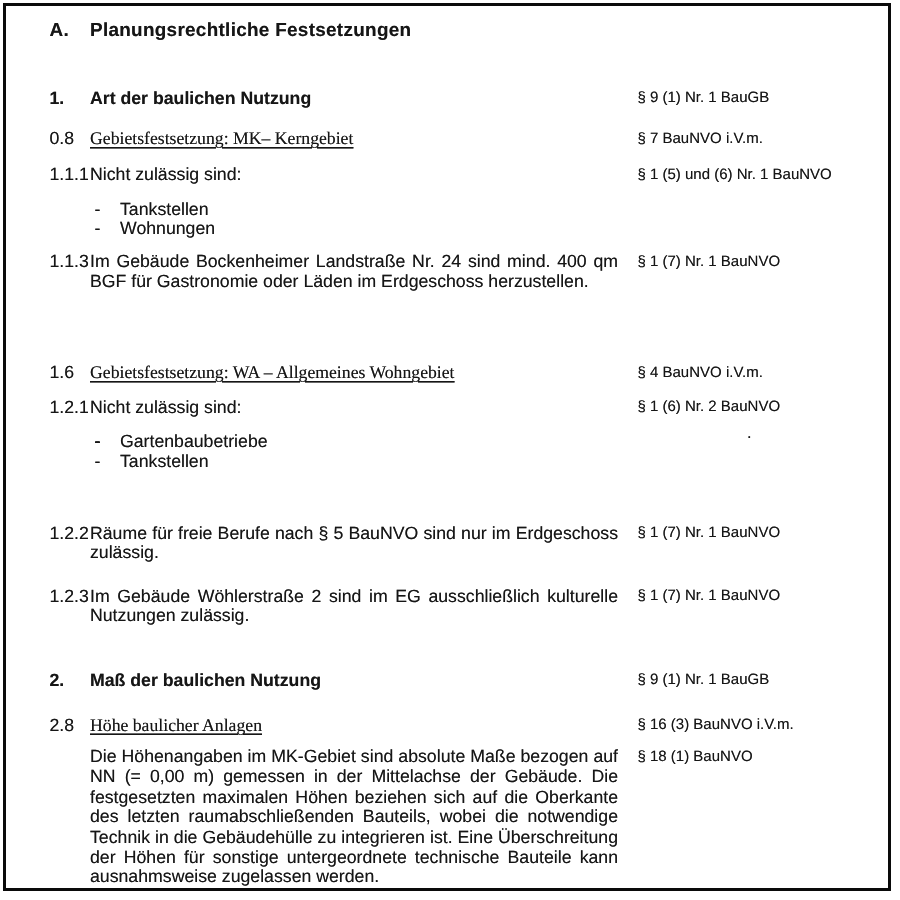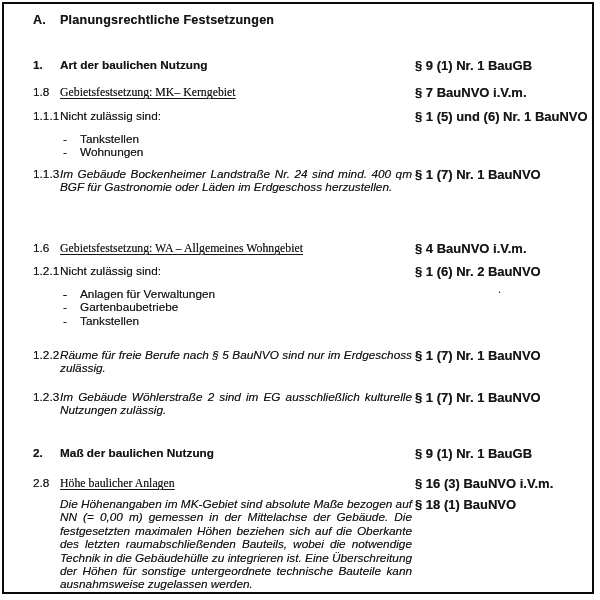--- a/index.html
+++ b/index.html
@@ -17,25 +17,25 @@
     background: #ffffff;
     font-family: "Liberation Sans", "DejaVu Sans", sans-serif;
     color: #161616;
     font-size: 11.8px;
     line-height: 13.4px;
     text-shadow: 0 0 0.35px rgba(25,25,25,0.6);
   }
   .row { position: absolute; left: 0; width: 100%; }
   .num { position: absolute; left: 29px; white-space: nowrap; }
   .txt { position: absolute; left: 56px; width: 352px; }
-  .ref { position: absolute; left: 411px; white-space: nowrap; font-size: 13px; font-weight: bold; }
+  .ref { position: absolute; left: 421px; white-space: nowrap; font-size: 10px; }
   .h1  { font-weight: bold; font-size: 12.6px; letter-spacing: 0.2px; }
   .bold { font-weight: bold; }
   .ul  { text-decoration: underline; text-decoration-thickness: 1px; text-underline-offset: 2px; font-family: Liberation Serif, serif; }
-  .just { text-align: justify; font-style: italic; }
+  .just { text-align: justify; }
   .bullets { position: absolute; left: 59px; width: 345px; }
   .bullet-line { position: relative; padding-left: 17px; }
   .dash { position: absolute; left: 0; }
   .artifact { position: absolute; font-size: 11px; }
 </style>
 </head>
 <body>
 
 <div class="page">
 
@@ -44,21 +44,21 @@
     <span class="txt h1">Planungsrechtliche Festsetzungen</span>
   </div>
 
   <div class="row" style="top:55px">
     <span class="num bold">1.</span>
     <span class="txt bold">Art der baulichen Nutzung</span>
     <span class="ref">§ 9 (1) Nr. 1 BauGB</span>
   </div>
 
   <div class="row" style="top:82px">
-    <span class="num">1.8</span>
+    <span class="num">0.8</span>
     <span class="txt ul">Gebietsfestsetzung: MK– Kerngebiet</span>
     <span class="ref">§ 7 BauNVO i.V.m.</span>
   </div>
 
   <div class="row" style="top:106px">
     <span class="num">1.1.1</span>
     <span class="txt">Nicht zulässig sind:</span>
     <span class="ref">§ 1 (5) und (6) Nr. 1 BauNVO</span>
   </div>
 
@@ -85,21 +85,21 @@
     <span class="num">1.2.1</span>
     <span class="txt">Nicht zulässig sind:</span>
     <span class="ref">§ 1 (6) Nr. 2 BauNVO</span>
   </div>
 
   <div class="artifact" style="left:494px; top:279px">.</div>
 
   <div class="row" style="top:284px">
     <div class="bullets">
       <div class="bullet-line"><span class="dash">-</span></div>
-      <div class="bullet-line"><span class="dash">-</span><span>Anlagen für Verwaltungen</span></div>
+      <div class="bullet-line"><span class="dash">-</span></div>
       <div class="bullet-line"><span class="dash">-</span><span>Gartenbaubetriebe</span></div>
       <div class="bullet-line"><span class="dash">-</span><span>Tankstellen</span></div>
     </div>
   </div>
 
   <div class="row" style="top:345px">
     <span class="num">1.2.2</span>
     <span class="txt just">Räume für freie Berufe nach § 5 BauNVO sind nur im Erdgeschoss zulässig.</span>
     <span class="ref">§ 1 (7) Nr. 1 BauNVO</span>
   </div>

